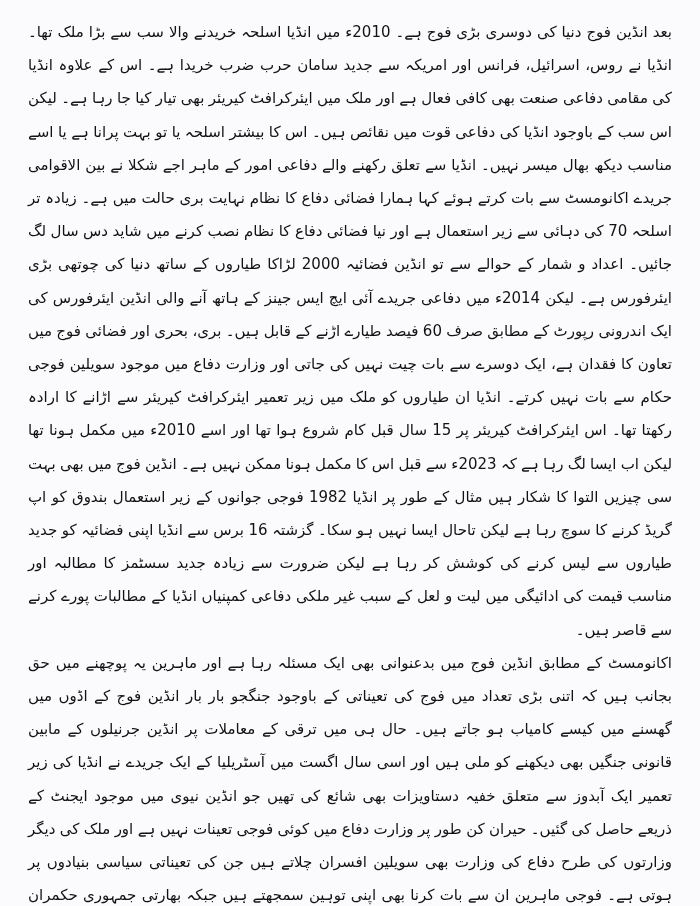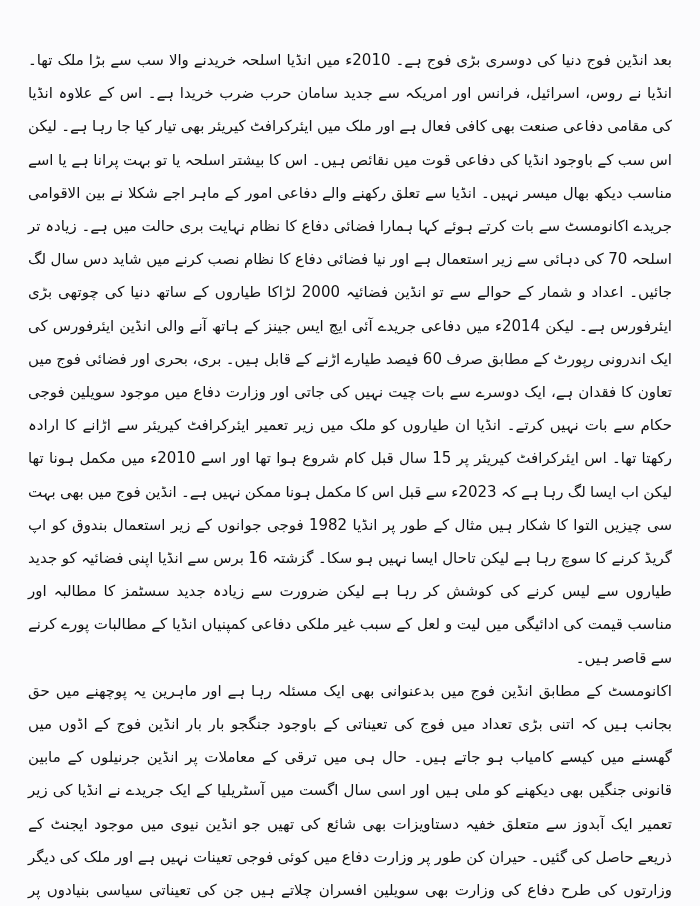--- a/index.html
+++ b/index.html
@@ -9,21 +9,21 @@
   body {
     width: 700px;
     height: 906px;
     background: #fbfbfd;
     overflow: hidden;
   }
   .page {
     box-sizing: border-box;
     width: 700px;
     height: 692px;
-    padding: 44px 28px 24px 28px;
+    padding: 16px 28px 24px 28px;
     direction: rtl;
     unicode-bidi: embed;
     font-family: "DejaVu Sans", sans-serif;
     font-size: 15px;
     line-height: 33.2px;
     color: #121212;
   }
   .para {
     margin: 0;
     padding: 0;

